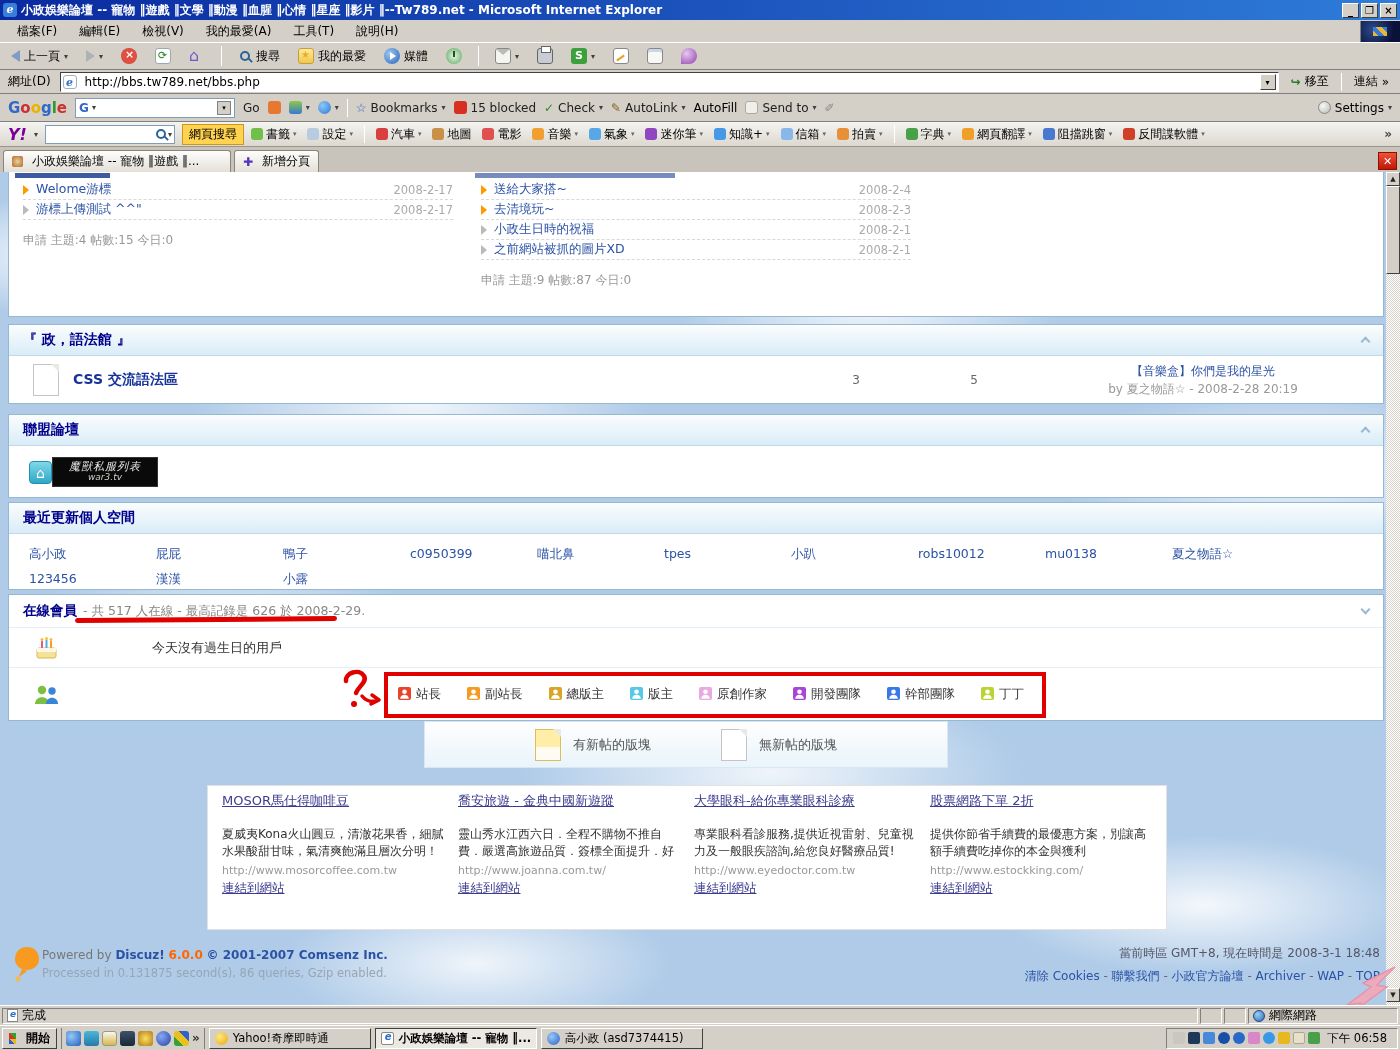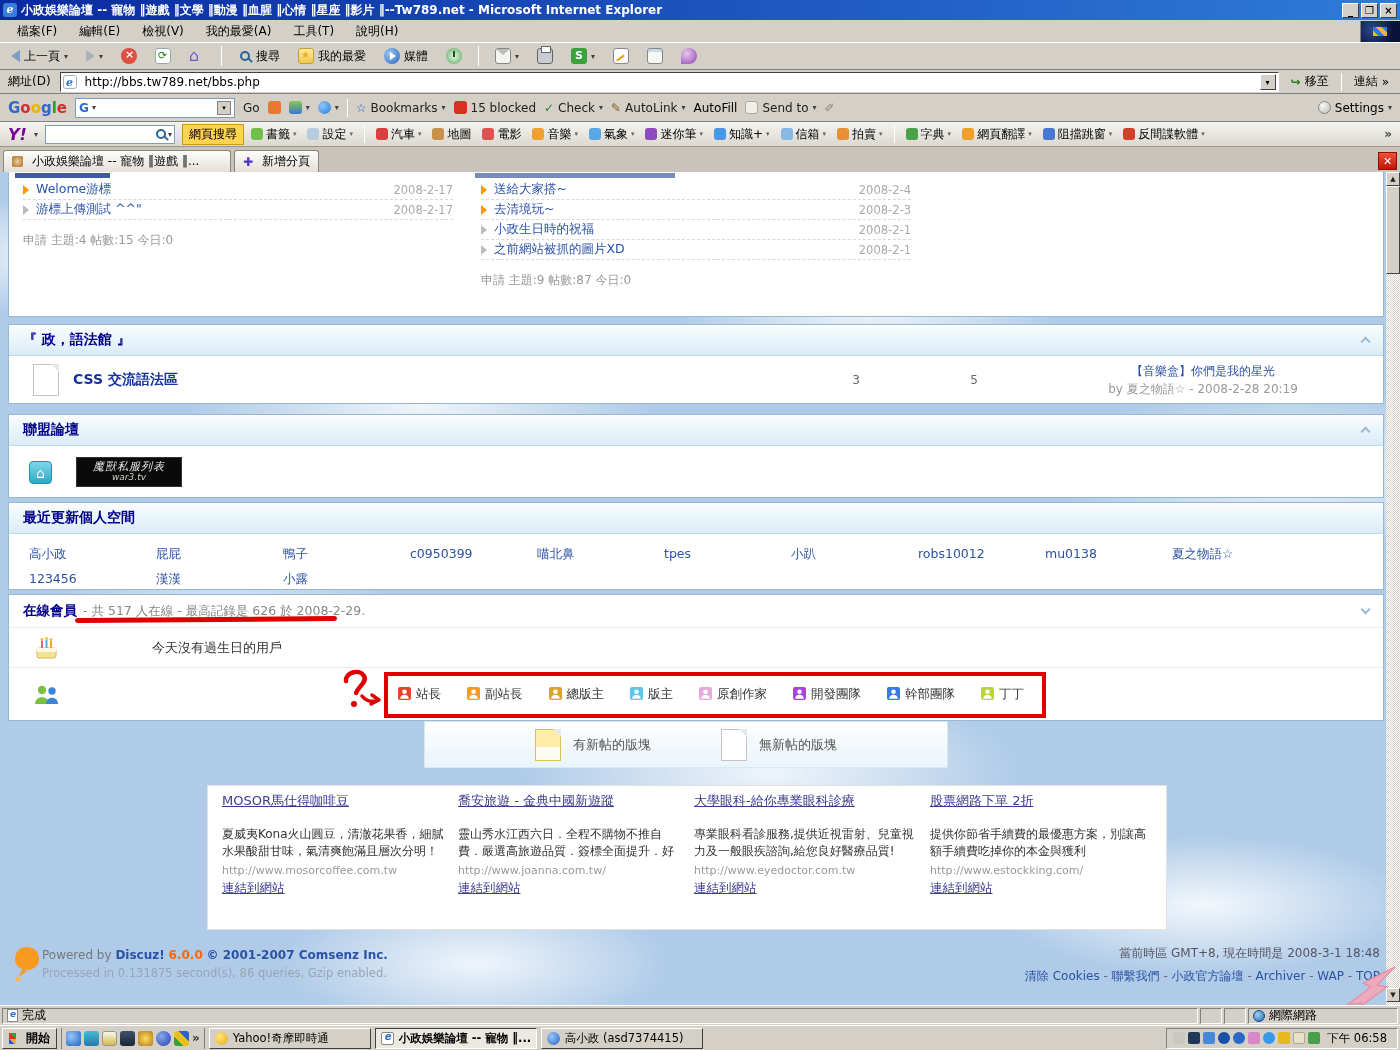--- a/index.html
+++ b/index.html
@@ -117,21 +117,21 @@
   .pageic.yellow{background:linear-gradient(#FFEDA8 55%,#FDFBF2 55%);border-color:#D8C060}
   .forum-name{color:#17339B;font-weight:bold;font-size:14px;flex:1}
   .num{width:118px;text-align:center;color:#666}
   .lastpost{width:340px;text-align:center;font-size:12px;line-height:1.5}
   .lastpost .lp-t{color:#2B52A5}
   .lastpost .lp-b{color:#999}
   
   .allybox{top:242px;height:84px}
   .ally-body{display:flex;align-items:center;height:52px;padding-left:20px}
   .home-btn{width:23px;height:23px;background:linear-gradient(#7FD8E8,#2FA8C8);border:1px solid #2090B0;border-radius:4px;color:#fff;text-align:center;line-height:22px;font-size:14px}
-  .banner{margin-left:24px;width:106px;height:30px;background:#0A0A0A;border:1px solid #333;color:#E8E8E8;text-align:center;font-style:italic;line-height:1.1;padding-top:3px}
+  .banner{width:106px;height:30px;background:#0A0A0A;border:1px solid #333;color:#E8E8E8;text-align:center;font-style:italic;line-height:1.1;padding-top:3px}
   .banner .b1{font-size:11px;letter-spacing:1px}
   .banner .b2{font-size:9px;color:#D0D0C8}
   
   .spacesbox{top:330px;height:88px}
   .names-grid{display:grid;grid-template-columns:repeat(10,127px);padding:12px 0 0 20px;row-gap:8px}
   .space-name{color:#2B52A5;font-size:12.5px}
   
   .onlinebox{top:422px;height:127px}
   .online-head{height:33px;display:flex;align-items:center;padding:0 14px;border-bottom:1px solid #E4EEF6}
   .online-label{color:#00008B;font-weight:bold;font-size:13.5px}

